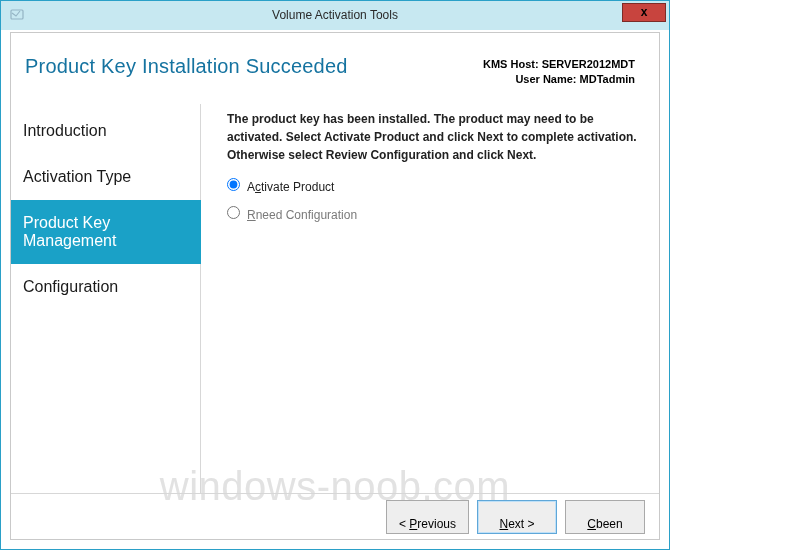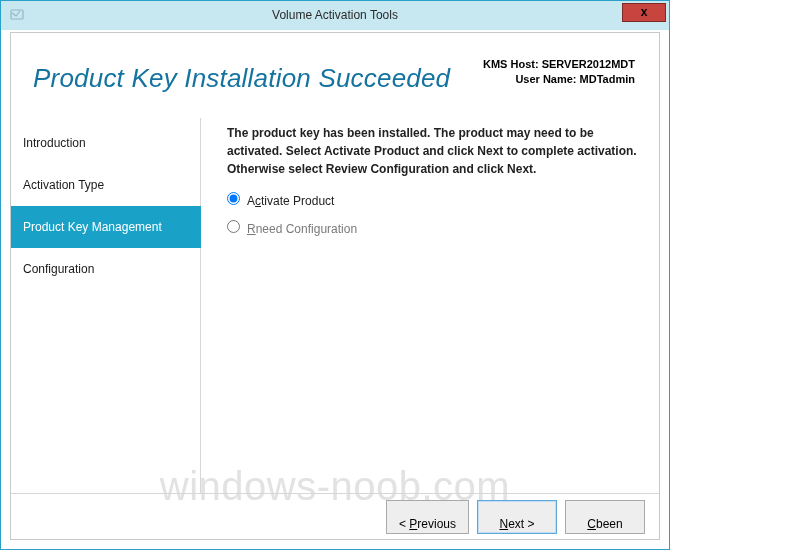--- a/index.html
+++ b/index.html
@@ -62,26 +62,25 @@
       flex-direction: column;
       position: relative;
     }
     .header {
       padding: 22px 24px 16px 14px;
       display: flex;
       align-items: flex-start;
       justify-content: space-between;
     }
     .header h1 {
-      margin: 8px;
+      margin: 0;
       font-weight: 300;
-      font-size: 26px;
+      font-size: 20px;
       color: #1573a0;
       letter-spacing: .2px;
-      font-style: italic;
     }
     .hostinfo {
       text-align: right;
       font-size: 11px;
       font-weight: bold;
       color: #000;
       line-height: 1.4;
       padding-top: 2px;
     }
     .body {
@@ -89,21 +88,21 @@
       display: flex;
       min-height: 0;
     }
     .sidebar {
       width: 190px;
       border-right: 1px solid #d7d7d7;
       padding-top: 4px;
     }
     .nav-item {
       padding: 14px 12px;
-      font-size: 12px;
+      font-size: 16px;
       color: #1a1a1a;
       cursor: default;
       margin-right: -1px;
     }
     .nav-item.selected {
       background: #1aa1c7;
       color: #fff;
     }
     .content {
       flex: 1;

